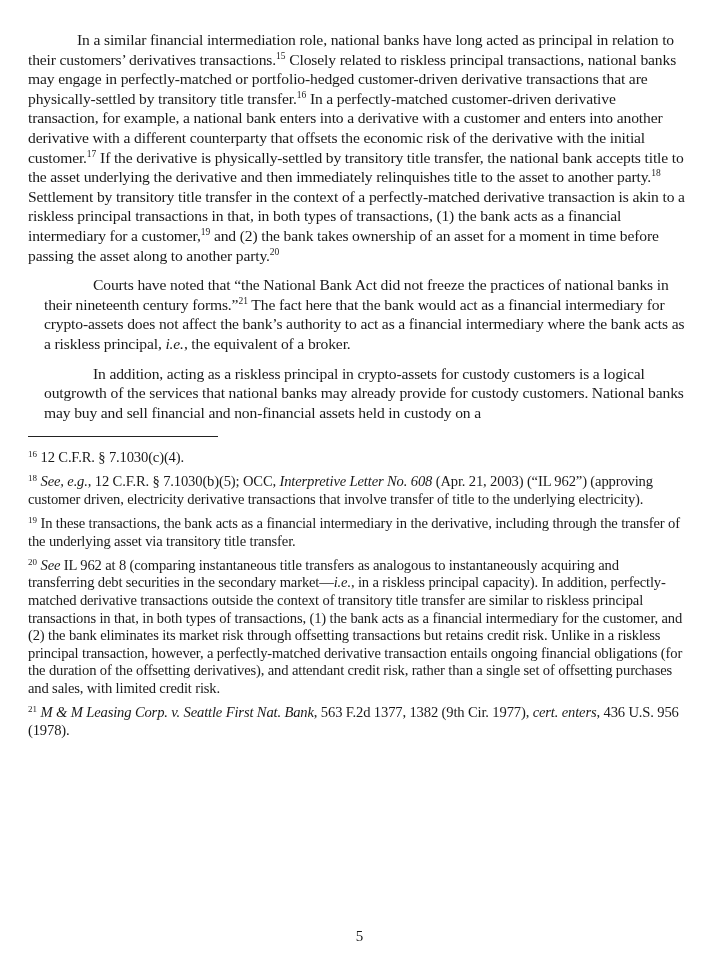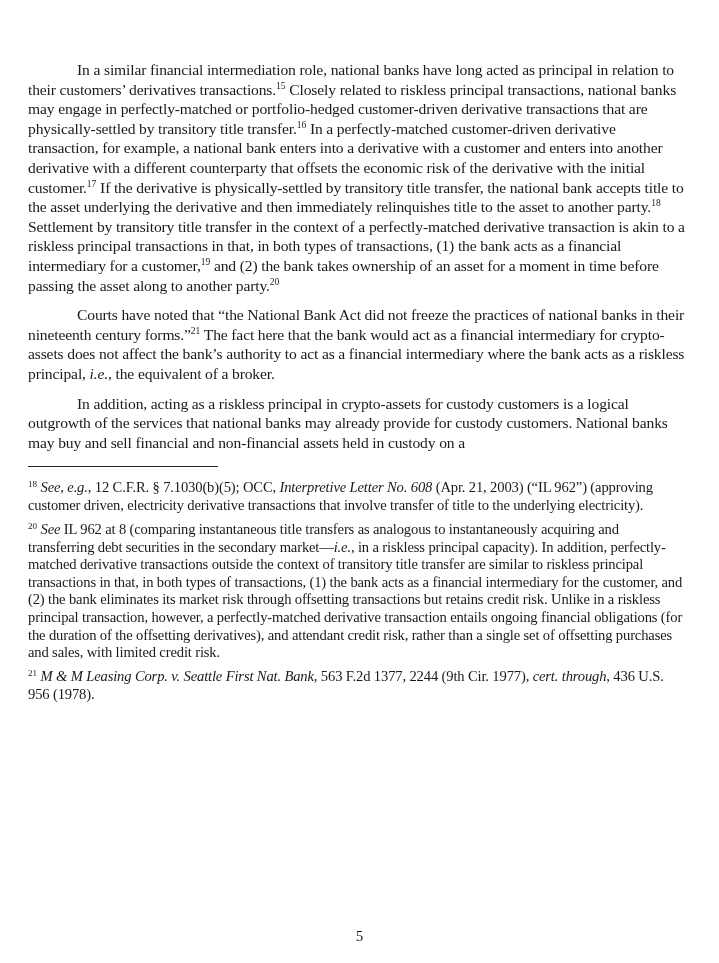--- a/index.html
+++ b/index.html
@@ -11,33 +11,33 @@
       width: 719px;
       height: 963px;
       position: relative;
       overflow: hidden;
       color: #1a1a1a;
       font-family: "Liberation Serif", "DejaVu Serif", serif;
     }
     .page {
       position: absolute;
       left: 28px;
-      top: 60px;
+      top: 30px;
       width: 660px;
       font-family: Liberation Serif, serif;
     }
     .para {
       font-size: 15.6px;
       line-height: 19.6px;
       margin: 0 0 10px 0;
       text-indent: 49px;
       letter-spacing: -0.15px;
       word-spacing: 0px;
     }
-    .para + .para { margin-top: 0; }
+    .para + .para { margin-top: 0; margin-left: 16px; }
     sup.fn {
       font-size: 9.5px;
       vertical-align: 6px;
       line-height: 0;
       letter-spacing: 0;
     }
     .separator {
       width: 190px;
       height: 0;
       border-top: 1.3px solid #222;
@@ -68,19 +68,21 @@
 <body>
 
 <div class="page">
   <div id="body-text">
       <p class="para"><span>In a similar financial intermediation role, national banks have long acted as principal in relation to their customers’ derivatives transactions.</span><sup class="fn">15</sup><span>  Closely related to riskless principal transactions, national banks may engage in perfectly-matched or portfolio-hedged customer-driven derivative transactions that are physically-settled by transitory title transfer.</span><sup class="fn">16</sup><span>  In a perfectly-matched customer-driven derivative transaction, for example, a national bank enters into a derivative with a customer and enters into another derivative with a different counterparty that offsets the economic risk of the derivative with the initial customer.</span><sup class="fn">17</sup><span>  If the derivative is physically-settled by transitory title transfer, the national bank accepts title to the asset underlying the derivative and then immediately relinquishes title to the asset to another party.</span><sup class="fn">18</sup><span> Settlement by transitory title transfer in the context of a perfectly-matched derivative transaction is akin to a riskless principal transactions in that, in both types of transactions, (1) the bank acts as a financial intermediary for a customer,</span><sup class="fn">19</sup><span> and (2) the bank takes ownership of an asset for a moment in time before passing the asset along to another party.</span><sup class="fn">20</sup></p>
       <p class="para"><span>Courts have noted that “the National Bank Act did not freeze the practices of national banks in their nineteenth century forms.”</span><sup class="fn">21</sup><span>  The fact here that the bank would act as a financial intermediary for crypto-assets does not affect the bank’s authority to act as a financial intermediary where the bank acts as a riskless principal, </span><i>i.e.</i><span>, the equivalent of a broker.</span></p>
       <p class="para"><span>In addition, acting as a riskless principal in crypto-assets for custody customers is a logical outgrowth of the services that national banks may already provide for custody customers. National banks may buy and sell financial and non-financial assets held in custody on a</span></p>
     </div>
   <div class="separator"></div>
   <div id="footnotes">
+      <div class="footnote"><sup class="fn">16</sup> <span>12 C.F.R. § 7.1030(c)(4).</span></div>
       <div class="footnote"><sup class="fn">18</sup> <i>See, e.g.</i><span>, 12 C.F.R. § 7.1030(b)(5); OCC, </span><i>Interpretive Letter No. 608</i><span> (Apr. 21, 2003) (“IL 962”) (approving customer driven, electricity derivative transactions that involve transfer of title to the underlying electricity).</span></div>
+      <div class="footnote"><sup class="fn">19</sup> <span>In these transactions, the bank acts as a financial intermediary in the derivative, including through the transfer of the underlying asset via transitory title transfer.</span></div>
       <div class="footnote"><sup class="fn">20</sup> <i>See</i><span> IL 962 at 8 (comparing instantaneous title transfers as analogous to instantaneously acquiring and transferring debt securities in the secondary market—</span><i>i.e.</i><span>, in a riskless principal capacity).  In addition, perfectly-matched derivative transactions outside the context of transitory title transfer are similar to riskless principal transactions in that, in both types of transactions, (1) the bank acts as a financial intermediary for the customer, and (2) the bank eliminates its market risk through offsetting transactions but retains credit risk.  Unlike in a riskless principal transaction, however, a perfectly-matched derivative transaction entails ongoing financial obligations (for the duration of the offsetting derivatives), and attendant credit risk, rather than a single set of offsetting purchases and sales, with limited credit risk.</span></div>
-      <div class="footnote"><sup class="fn">21</sup> <i>M &amp; M Leasing Corp. v. Seattle First Nat. Bank</i><span>, 563 F.2d 1377, 2244 (9th Cir. 1977), </span><i>cert. through</i><span>, 436 U.S. 956 (1978).</span></div>
+      <div class="footnote"><sup class="fn">21</sup> <i>M &amp; M Leasing Corp. v. Seattle First Nat. Bank</i><span>, 563 F.2d 1377, 1382 (9th Cir. 1977), </span><i>cert. enters</i><span>, 436 U.S. 956 (1978).</span></div>
     </div>
 </div>
 
 <div class="page-number">5</div>
 
 </body></html>

